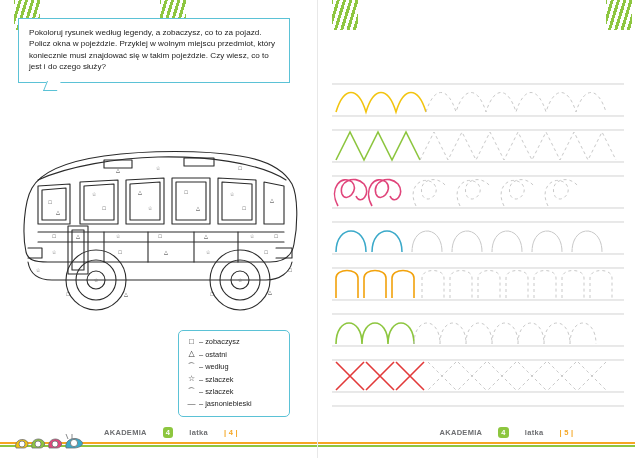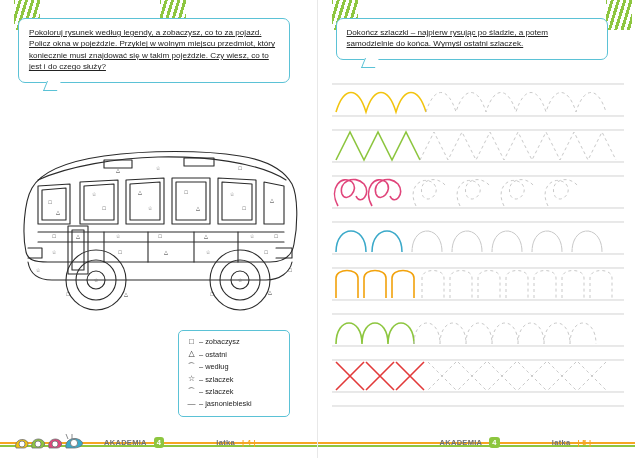--- a/index.html
+++ b/index.html
@@ -48,26 +48,25 @@
   .flag.f2 { left: 160px; }
   .flag.f3 { left: 288px; }
 
   
   .balloon {
     position: absolute;
     left: 18px; top: 18px;
     width: 272px;
     background: #ffffff;
     border: 1.4px solid #5bc2d6;
-    border-radius: 7px;
+    border-radius: 0;
     padding: 8px 13px 9px 10px;
     font-size: 8.1px;
     line-height: 1.42;
     color: #222222;
-    text-decoration: underline;
   }
   .balloon.right { width: 272px; }
   .balloon .tail {
     position: absolute;
     left: 26px; bottom: -9px;
     width: 14px; height: 10px;
     background: #ffffff;
     border-left: 1.4px solid #5bc2d6;
     border-bottom: 1.4px solid #5bc2d6;
     transform: skewX(-22deg);
@@ -113,33 +112,33 @@
     background: #ffffff;
     border-top: 0;
   }
   .footer-bar {
     position: absolute; left: 0; bottom: 14px;
     width: 100%; height: 2px;
     background: #f5a623;
   }
   .footer-bar.green { background: #8dc63f; bottom: 11px; height: 2px; }
   .brand {
-    position: absolute; bottom: 10px;
+    position: absolute; bottom: 20px;
     font-size: 7.5px; font-weight: bold; color: #6d6e71;
     letter-spacing: .3px;
-    display: flex; align-items: center; gap: 7px;
+    display: flex; align-items: center; gap: 16px;
   }
   .brand .badge {
     display: inline-block;
     background: #8dc63f; color: #ffffff;
     font-size: 7.5px; font-weight: bold;
     border-radius: 3px;
     padding: 0 3px; line-height: 11px; height: 11px;
   }
-  .brand .latka { color: #6d6e71; font-weight: bold; margin-left: 45px; }
+  .brand .latka { color: #6d6e71; font-weight: bold; }
   .pagenum { color: #f5a623; font-weight: bold; font-size: 7.5px; }
   .brand.left { left: 104px; }
   .brand.right { left: 440px; }
 
   .snails { position: absolute; left: 12px; bottom: 2px; }
 </style>
 </head>
 <body>
 
 <div class="spread">
@@ -307,24 +306,20 @@
 
     <div class="top-strip">
       <div class="flag f1">
           <div class="inner"></div>
         </div>
       <div class="flag f3">
           <div class="inner"></div>
         </div>
     </div>
 
-    <div class="balloon right">
-      <span>Dokończ szlaczki – najpierw rysując po śladzie, a potem samodzielnie do końca. Wymyśl ostatni szlaczek.</span>
-      <div class="tail"></div>
-    </div>
 
     <div class="trace-area">
 
       <div class="trace-row">
         <svg width="292" height="41" viewBox="0 0 292 41">
           <line x1="0" y1="4" x2="292" y2="4" stroke="#bfbfbf" stroke-width="0.7"></line>
           <line x1="0" y1="36" x2="292" y2="36" stroke="#bfbfbf" stroke-width="0.7"></line>
           <path d="M4 32 C12 6 26 6 34 32 C42 6 56 6 64 32 C72 6 86 6 94 32" fill="none" stroke="#f2c40f" stroke-width="1.6"></path>
           <path d="M94 32 C102 6 116 6 124 32 C132 6 146 6 154 32 C162 6 176 6 184 32
                    C192 6 206 6 214 32 C222 6 236 6 244 32 C252 6 266 6 274 32" fill="none" stroke="#c9c9c9" stroke-width="1" stroke-dasharray="3 3"></path>

